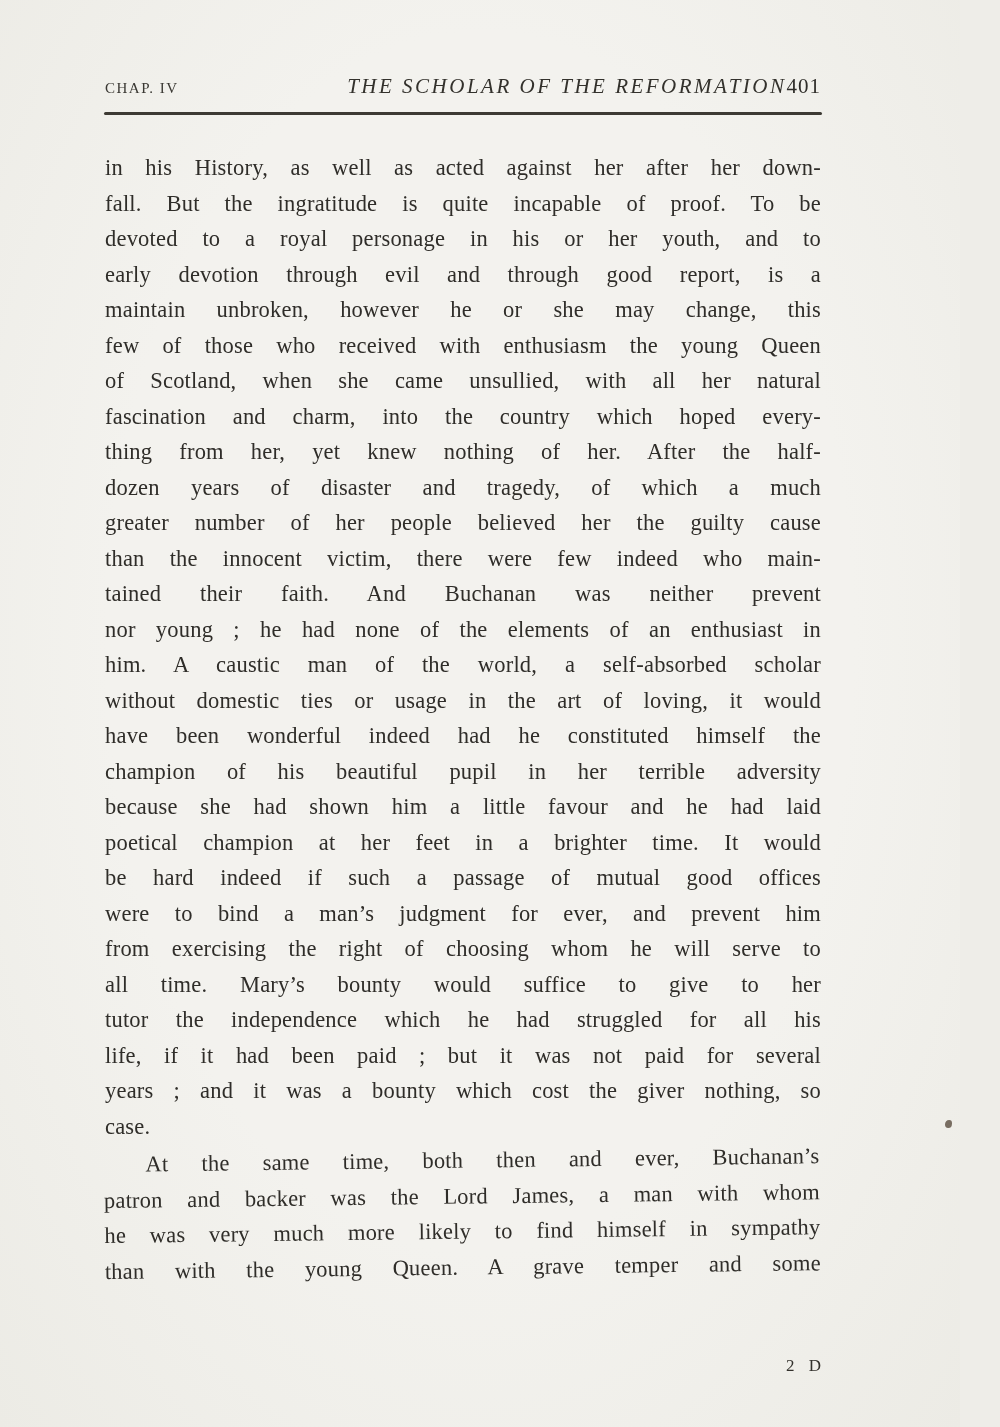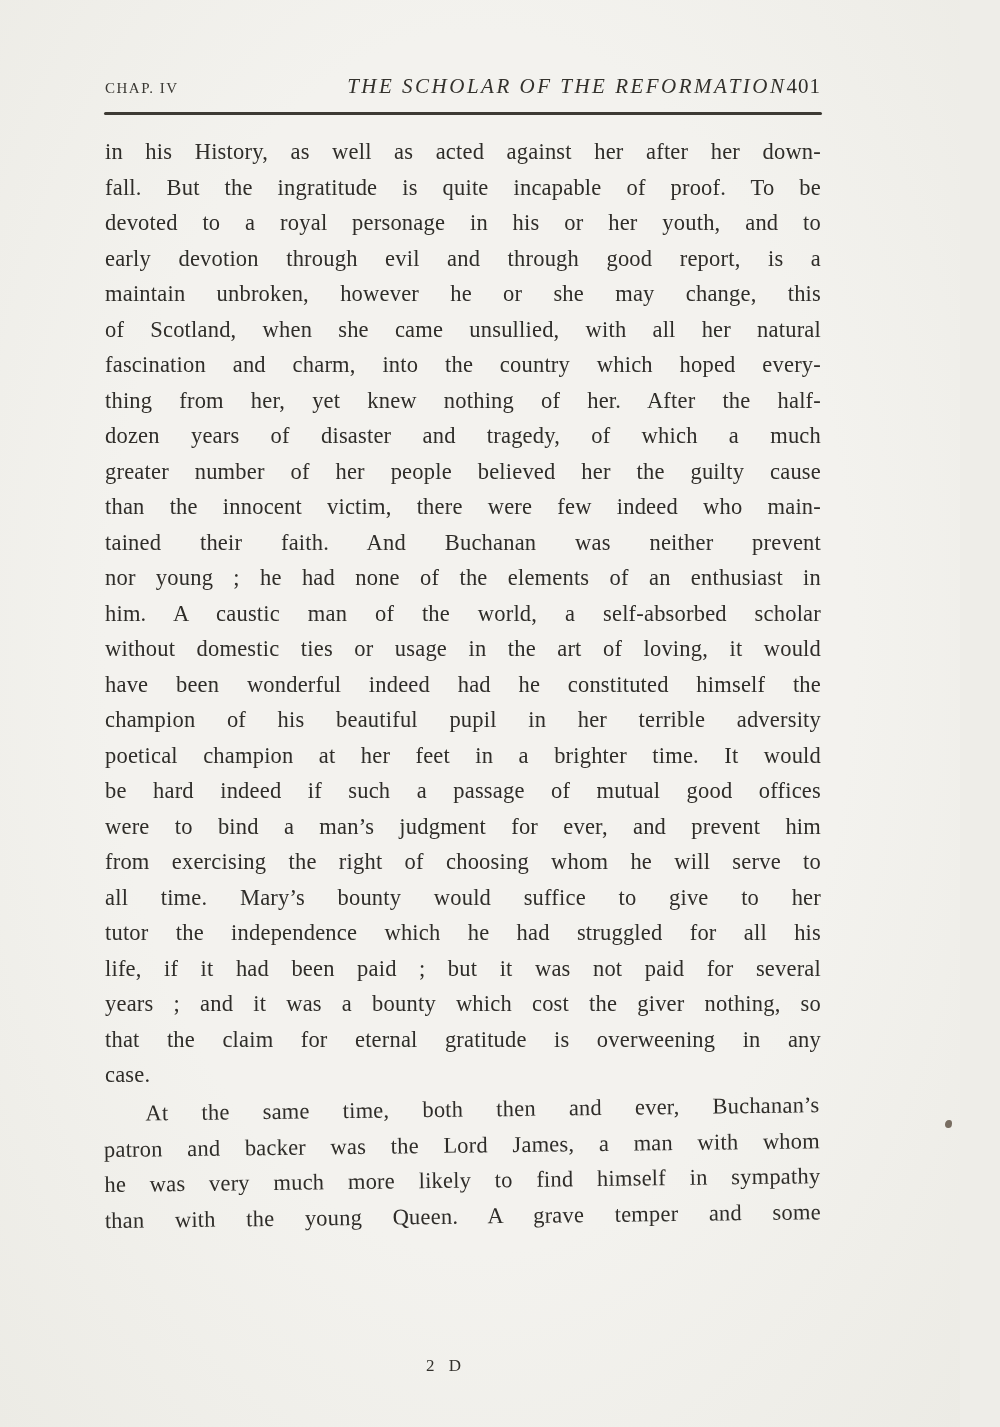--- a/index.html
+++ b/index.html
@@ -38,21 +38,21 @@
     letter-spacing: 1px;
   }
   .rule {
     position: absolute;
     top: 112px; left: 104px; width: 718px; height: 3px;
     background: #3d3a34;
     border-radius: 2px;
   }
   .body-block {
     position: absolute;
-    top: 134px; left: 105px; width: 716px;
+    top: 150px; left: 105px; width: 716px;
     font-size: 22.5px;
     line-height: 35.5px;
     letter-spacing: 0.2px;
   }
   .para { margin: 0; }
   .para + .para { margin-top: 3px; }
   .line {
     text-align: justify;
     text-align-last: justify;
     white-space: nowrap;
@@ -60,22 +60,22 @@
   }
   .line.last { text-align-last: left; }
   .para.jlast .line.last { text-align-last: justify; }
   .para.indent .line:first-child { padding-left: 42px; }
   .para.skew {
     transform: rotate(-0.7deg);
     transform-origin: 0% 100%;
   }
   .footer {
     position: absolute;
-    top: 1356px; left: 88px; width: 716px;
-    text-align: center;
+    top: 1356px; left: 110px; width: 716px;
+    text-align: right;
     font-size: 17px;
     letter-spacing: 5px;
     color: #33312c;
   }
   .speck {
     position: absolute;
     left: 945px; top: 1120px;
     width: 7px; height: 8px;
     background: #5a4c3e;
     border-radius: 60% 40% 55% 45%;
@@ -95,41 +95,42 @@
 
   <div class="rule"></div>
 
   <div class="body-block">
       <div class="para">
         <div class="line">in his History, as well as acted against her after her down-</div>
         <div class="line">fall.  But the ingratitude is quite incapable of proof.  To be</div>
         <div class="line">devoted to a royal personage in his or her youth, and to</div>
         <div class="line">early devotion through evil and through good report, is a</div>
         <div class="line">maintain unbroken, however he or she may change, this</div>
+        <div class="line">few of those who received with enthusiasm the young Queen</div>
         <div class="line">of Scotland, when she came unsullied, with all her natural</div>
         <div class="line">fascination and charm, into the country which hoped every-</div>
         <div class="line">thing from her, yet knew nothing of her.  After the half-</div>
         <div class="line">dozen years of disaster and tragedy, of which a much</div>
         <div class="line">greater number of her people believed her the guilty cause</div>
         <div class="line">than the innocent victim, there were few indeed who main-</div>
         <div class="line">tained their faith.  And Buchanan was neither prevent</div>
         <div class="line">nor young ; he had none of the elements of an enthusiast in</div>
         <div class="line">him.  A caustic man of the world, a self-absorbed scholar</div>
         <div class="line">without domestic ties or usage in the art of loving, it would</div>
         <div class="line">have been wonderful indeed had he constituted himself the</div>
         <div class="line">champion of his beautiful pupil in her terrible adversity</div>
+        <div class="line">because she had shown him a little favour and he had laid</div>
         <div class="line">poetical champion at her feet in a brighter time.  It would</div>
         <div class="line">be hard indeed if such a passage of mutual good offices</div>
         <div class="line">were to bind a man’s judgment for ever, and prevent him</div>
         <div class="line">from exercising the right of choosing whom he will serve to</div>
         <div class="line">all time.  Mary’s bounty would suffice to give to her</div>
         <div class="line">tutor the independence which he had struggled for all his</div>
         <div class="line">life, if it had been paid ; but it was not paid for several</div>
         <div class="line">years ; and it was a bounty which cost the giver nothing, so</div>
-        <div class="line">that the claim for eternal gratitude is overweening in any</div>
         <div class="line last">case.</div>
       </div>
       <div class="para indent jlast skew">
         <div class="line">At the same time, both then and ever, Buchanan’s</div>
         <div class="line">patron and backer was the Lord James, a man with whom</div>
         <div class="line">he was very much more likely to find himself in sympathy</div>
         <div class="line last">than with the young Queen.  A grave temper and some</div>
       </div>
     </div>
 

